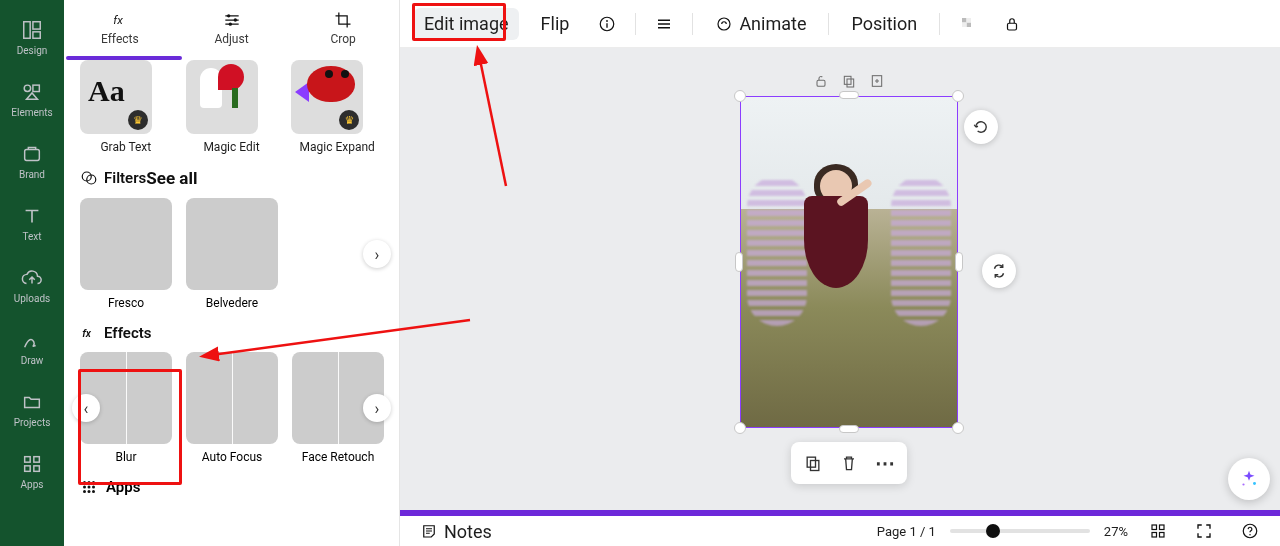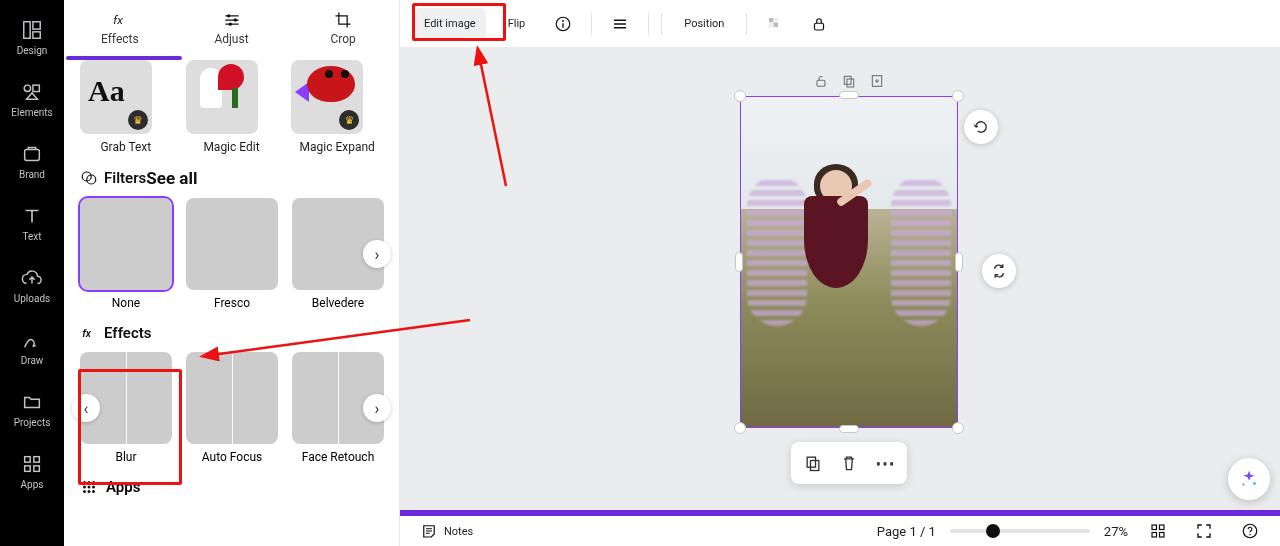--- a/index.html
+++ b/index.html
@@ -1,17 +1,17 @@
 <!DOCTYPE html>
 <html><head>
 <meta charset="utf-8">
 <style>
   * { box-sizing: border-box; margin: 0; padding: 0; font-family: -apple-system, BlinkMacSystemFont, "Segoe UI", Roboto, Helvetica, Arial, sans-serif; }
   body { width:1280px; height:546px; overflow:hidden; background:#fff; position:relative; }
-  .leftbar { position:absolute; left:0; top:0; width:64px; height:546px; background:#000000; display:flex; flex-direction:column; align-items:center; padding-top:6px; }
+  .leftbar { position:absolute; left:0; top:0; width:64px; height:546px; background:#14532d; display:flex; flex-direction:column; align-items:center; padding-top:6px; }
   .leftbar .nav { width:64px; display:flex; flex-direction:column; align-items:center; justify-content:center; color:#bfc2c7; font-size:10px; height:62px; cursor:pointer; }
   .leftbar .nav svg { width:22px; height:22px; fill:currentColor; stroke:currentColor; }
   .leftbar .nav span { margin-top:4px; }
   .sidepanel { position:absolute; left:64px; top:0; width:336px; height:546px; background:#fff; border-right:1px solid #e5e5e5; display:flex; flex-direction:column; }
   .tabs { display:flex; height:56px; align-items:center; }
   .tab { flex:1; text-align:center; font-size:12px; color:#3a3a3a; cursor:pointer; }
   .tab svg { width:20px; height:20px; display:block; margin:0 auto 2px; }
   .panel-body { flex:1; overflow:hidden; padding:0 16px 8px 16px; position:relative; }
   .thumb-row { display:flex; gap:14px; position:relative; }
   .thumb { width:94px; text-align:center; font-size:12px; color:#1e1e1e; }
@@ -23,21 +23,21 @@
   .seeall { font-size:17px; font-weight:700; color:#0f0f0f; cursor:pointer; }
   .filter-row, .effect-row { display:flex; gap:14px; position:relative; }
   .filter .box, .effect .box { width:92px; height:92px; border-radius:8px; background:#ccc; position:relative; overflow:hidden; }
   .filter, .effect { width:92px; text-align:center; font-size:12px; }
   .filter .label, .effect .label { margin-top:6px; display:block; }
   .arrow-dot { position:absolute; top:50%; transform:translateY(-50%); width:28px; height:28px; border-radius:50%; background:#fff; display:flex; align-items:center; justify-content:center; font-size:16px; color:#333; cursor:pointer; box-shadow:0 1px 4px rgba(0,0,0,.2); }
   .arrow-right { right:-8px; }
   .arrow-left { left:-8px; }
   .apps-head { display:flex; align-items:center; gap:8px; margin-top:14px; font-size:15px; font-weight:600; }
   .toolbar { position:absolute; left:400px; right:0; top:0; height:48px; background:#fff; display:flex; align-items:center; padding:0 14px; gap:12px; border-bottom:1px solid #ececec; }
-  .tbtn { height:32px; padding:0 10px; border-radius:6px; font-size:11px; color:#1e1e1e; background:transparent; border:none; cursor:pointer; display:flex; align-items:center; gap:6px; }
+  .tbtn { height:32px; padding:0 10px; border-radius:6px; font-size:18px; color:#1e1e1e; background:transparent; border:none; cursor:pointer; display:flex; align-items:center; gap:6px; }
   .tbtn.icononly { width:32px; padding:0; justify-content:center; }
   .vsep { width:1px; height:22px; background:#e2e2e2; }
   .canvas { position:absolute; left:400px; right:0; top:48px; bottom:36px; background:#ebecee; }
   .img-sel { position:absolute; left:340px; top:48px; width:218px; height:332px; }
   .img-frame { position:absolute; inset:0; border:1.5px solid #8b3dff; border-radius:2px; background:linear-gradient(180deg,#e9edf0 0%,#e9edf0 20%,rgba(0,0,0,0) 21%), #7d7a5d; overflow:hidden; }
   .handle { position:absolute; width:12px; height:12px; background:#fff; border:1.5px solid #c7c7c7; border-radius:50%; }
   .h-tl{left:-6px;top:-6px} .h-tr{right:-6px;top:-6px} .h-bl{left:-6px;bottom:-6px} .h-br{right:-6px;bottom:-6px}
   .h-ml{left:-5px;top:50%;transform:translateY(-50%);width:8px;height:20px;border-radius:4px}
   .h-mr{right:-5px;top:50%;transform:translateY(-50%);width:8px;height:20px;border-radius:4px}
   .h-mt{left:50%;top:-5px;transform:translateX(-50%);width:20px;height:8px;border-radius:4px}
@@ -198,24 +198,20 @@
             <circle cx="9" cy="10" r="6" fill="none" stroke="#111" stroke-width="1.6"></circle>
             <circle cx="15" cy="14" r="6" fill="none" stroke="#111" stroke-width="1.6"></circle>
           </svg>
         <span>Filters</span>
       </div>
       <span class="seeall">See all</span>
     </div>
 
     <div class="filter-row">
       <div class="filter">
-        <div class="box filter-none"></div>
-        <span class="label">None</span>
-      </div>
-      <div class="filter">
         <div class="box filter-fresco"></div>
         <span class="label">Fresco</span>
       </div>
       <div class="filter">
         <div class="box filter-belv"></div>
         <span class="label">Belvedere</span>
       </div>
       <div class="arrow-dot arrow-right">›</div>
     </div>
 
@@ -278,20 +274,27 @@
         <path d="M12 11v6" stroke="#111" stroke-width="1.8"></path>
       </svg>
     </button>
   <div class="vsep"></div>
   <button class="tbtn icononly">
       <svg width="18" height="18" viewBox="0 0 24 24">
         <path d="M4 7h16M4 12h16M4 17h16" stroke="#111" stroke-width="2"></path>
       </svg>
     </button>
   <div class="vsep"></div>
+  <button class="tbtn">
+      <svg width="18" height="18" viewBox="0 0 24 24">
+        <circle cx="12" cy="12" r="8" fill="none" stroke="#111" stroke-width="1.6"></circle>
+        <path d="M9 12a3 3 0 0 1 6 0" fill="none" stroke="#111" stroke-width="1.6"></path>
+      </svg>
+      <span>Animate</span>
+    </button>
   <div class="vsep"></div>
   <button class="tbtn">Position</button>
   <div class="vsep"></div>
   <button class="tbtn icononly">
       <svg width="18" height="18" viewBox="0 0 24 24">
         <rect x="4" y="4" width="6" height="6" fill="#bbb"></rect>
         <rect x="10" y="10" width="6" height="6" fill="#bbb"></rect>
         <rect x="10" y="4" width="6" height="6" fill="#eee"></rect>
         <rect x="4" y="10" width="6" height="6" fill="#eee"></rect>
       </svg>

